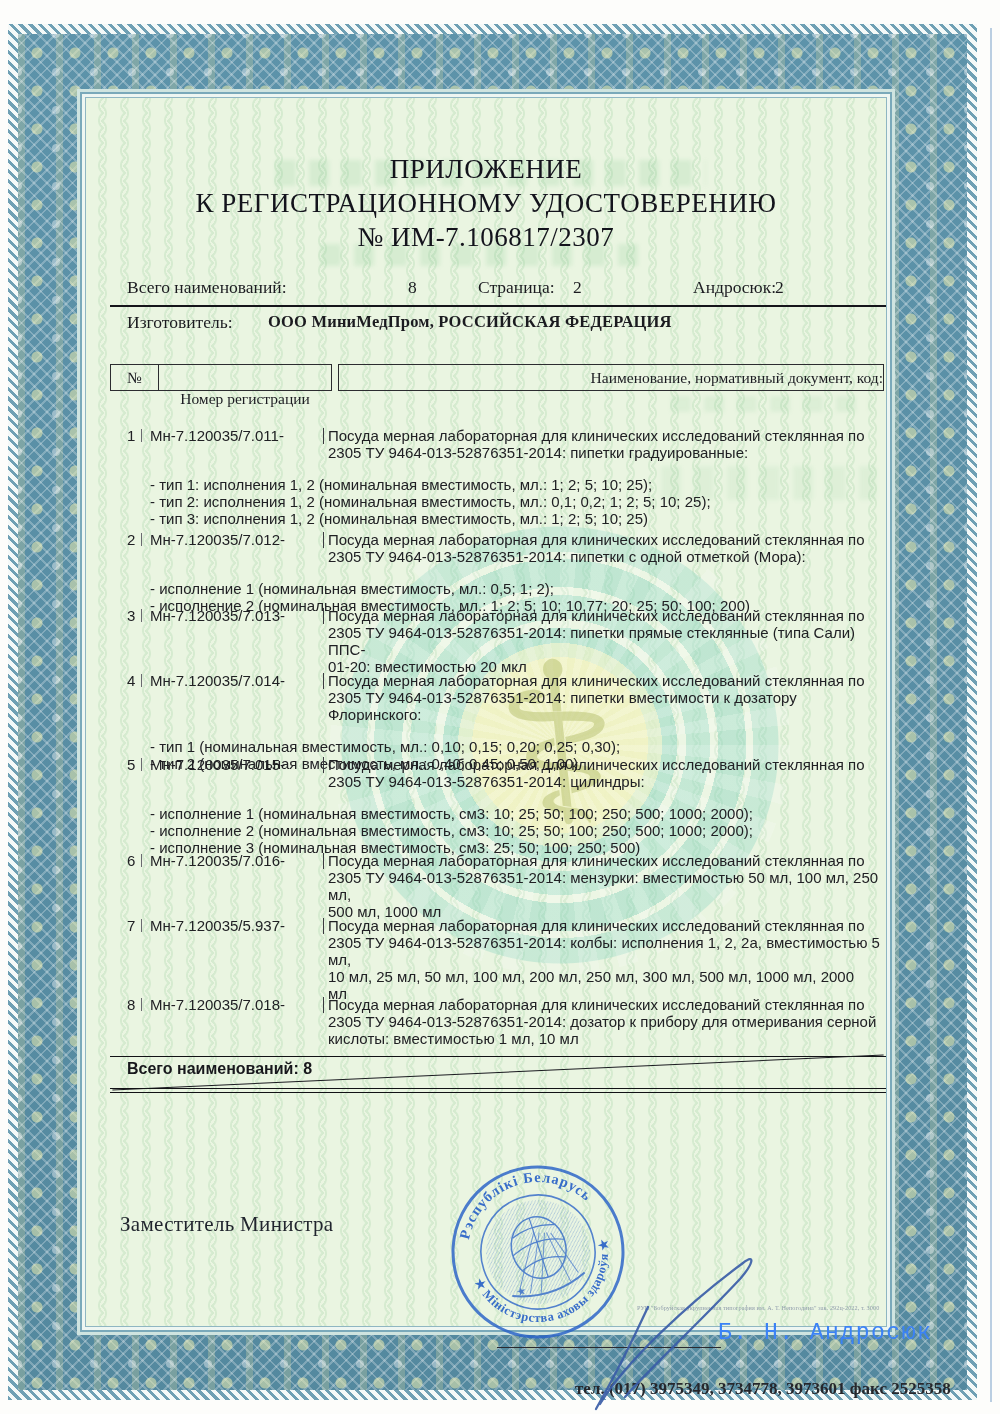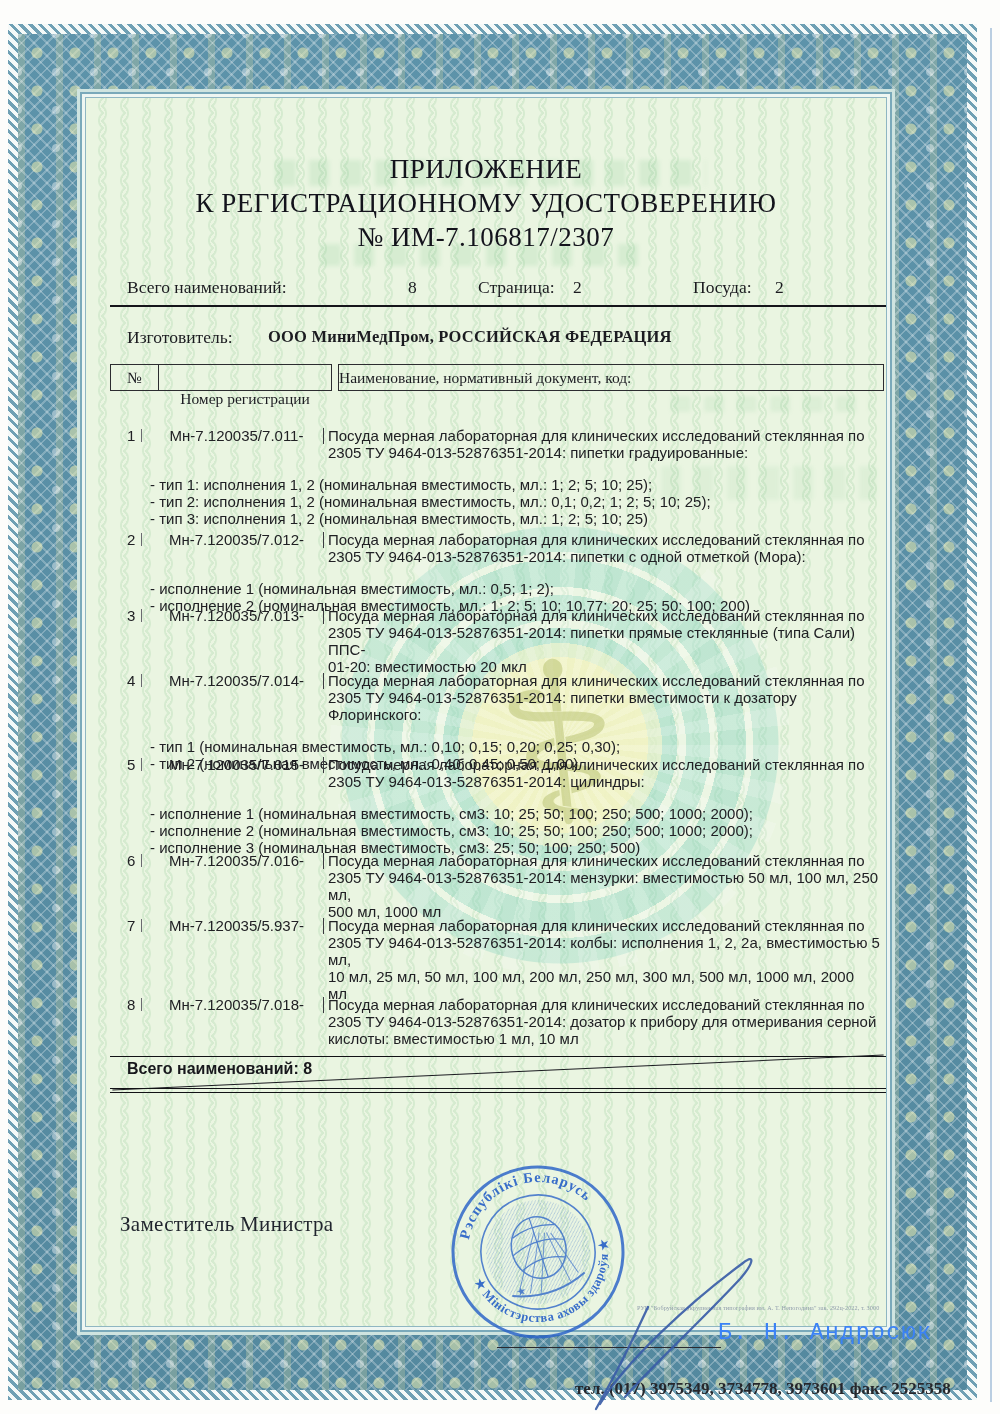--- a/index.html
+++ b/index.html
@@ -53,38 +53,38 @@
      display:flex;align-items:center;justify-content:center;
      font-size:225px;color:rgba(186,194,116,0.55);transform:rotate(-6deg);}
 
   
   .abs{position:absolute;}
   .title-block{left:0;top:54px;width:100%;text-align:center;line-height:34px;
      font-size:27px;letter-spacing:0.5px;color:#13131c;}
   .meta{left:0;top:179px;width:100%;height:22px;font-size:17.5px;}
   .meta span{position:absolute;white-space:nowrap;}
   .rule{left:24px;top:207px;width:776px;height:0;border-top:2px solid #15151a;}
-  .maker{left:0;top:229px;width:100%;height:24px;font-size:17.5px;}
+  .maker{left:0;top:214px;width:100%;height:24px;font-size:17.5px;}
   .maker .label{position:absolute;left:41px;}
   .maker .value{position:absolute;left:182px;font-weight:bold;font-size:16.5px;letter-spacing:0.2px;}
 
   .thead{top:266px;height:27px;font-size:15.5px;color:#1c1c22;}
   .thead-box{position:absolute;border:1px solid #2c2c30;height:27px;box-sizing:border-box;
      display:flex;align-items:center;}
   .thead-box.left{left:24px;width:222px;}
   .thead-box.left .cell-num{width:47px;text-align:center;border-right:1px solid #2c2c30;
      align-self:stretch;display:flex;align-items:center;justify-content:center;}
   .thead-box.left .cell-reg{flex:1;text-align:center;margin-top:42px;}
-  .thead-box.right{left:252px;width:546px;justify-content:flex-start;}
+  .thead-box.right{left:252px;width:546px;justify-content:flex-end;}
   .item{position:absolute;left:24px;width:776px;font-family:"Liberation Sans",sans-serif;
      font-size:15px;line-height:17px;color:#202024;}
   .item-head{display:grid;grid-template-columns:40px 173px 1fr;}
   .item-num{padding-left:17px;position:relative;}
   .item-num::after{content:"";position:absolute;left:31px;top:2px;width:1px;height:13px;background:#6a6a70;}
-  .item-reg{text-align:center;white-space:nowrap;}
+  .item-reg{text-align:left;white-space:nowrap;}
   .item-desc{white-space:pre-line;padding-left:5px;position:relative;}
   .item-desc::before{content:"";position:absolute;left:0;top:1px;width:1px;height:16px;background:#3a3a40;}
   .item-subs{white-space:pre-line;padding-left:40px;margin-top:15px;}
 
   .total-line-top{left:24px;top:958px;width:776px;border-top:1.8px solid #121216;}
   .total-text{left:41px;top:962px;font-family:"Liberation Sans",sans-serif;font-weight:bold;
      font-size:16px;color:#17171c;}
   .total-line-bottom{left:24px;top:990px;width:776px;height:3px;
      border-top:1.5px solid #121216;border-bottom:1.5px solid #121216;}
   .total-diag{left:26px;top:974px;width:772px;height:0;border-top:1.3px solid #1a1a20;
@@ -130,21 +130,21 @@
       <div>ПРИЛОЖЕНИЕ</div>
       <div>К РЕГИСТРАЦИОННОМУ УДОСТОВЕРЕНИЮ</div>
       <div>№  ИМ-7.106817/2307</div>
     </div>
 
     <div class="abs meta">
       <span style="left:41px">Всего наименований:</span>
       <span style="left:322px">8</span>
       <span style="left:392px">Страница:</span>
       <span style="left:487px">2</span>
-      <span style="left:607px">Посуда:</span>
+      <span style="left:607px">Андросюк:</span>
       <span style="left:689px">2</span>
     </div>
 
     <div class="abs rule"></div>
 
     <div class="abs maker">
       <span class="label">Изготовитель:</span>
       <span class="value">ООО МиниМедПром, РОССИЙСКАЯ ФЕДЕРАЦИЯ</span>
     </div>
 

